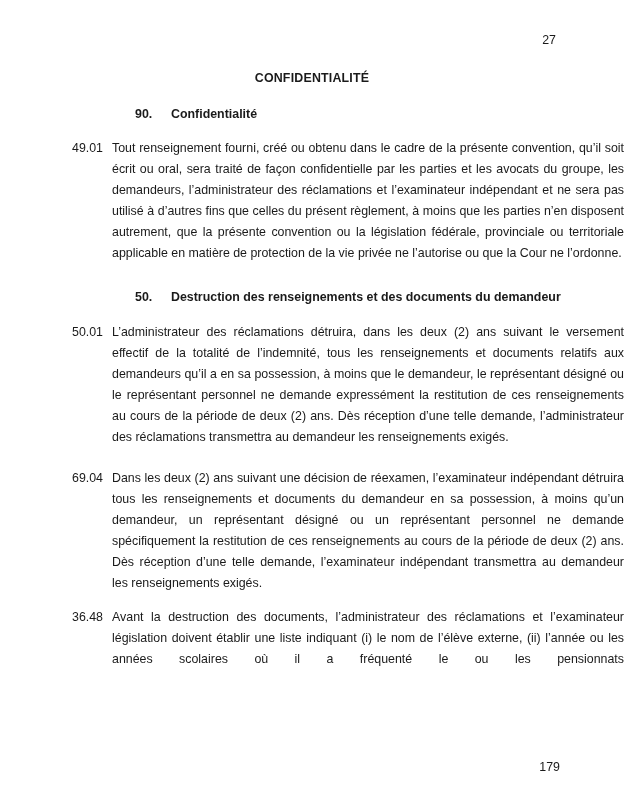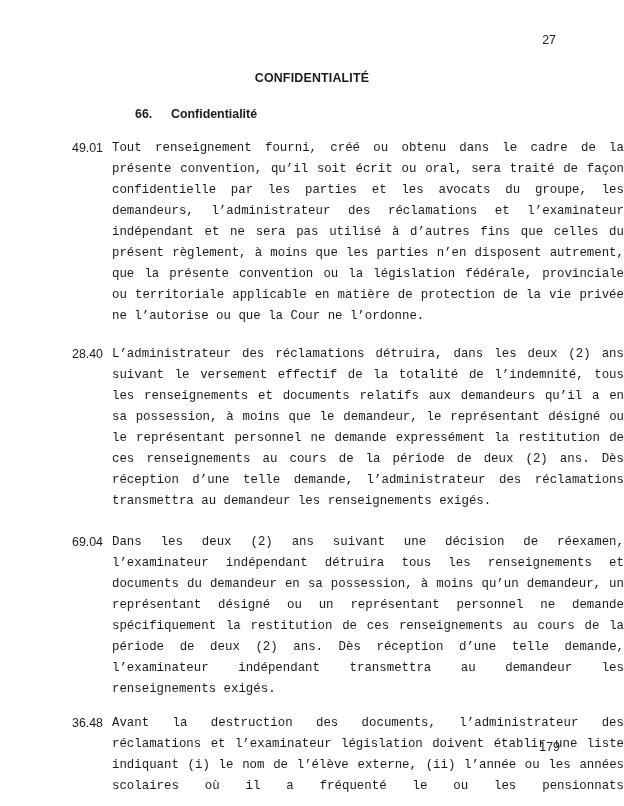--- a/index.html
+++ b/index.html
@@ -47,57 +47,59 @@
     margin-left: 72px;
     padding-left: 40px;
   }
   .para .para-num {
     position: absolute;
     left: 0;
     top: 0;
   }
   .para .para-text {
     text-align: justify;
-    font-family: Liberation Mono, monospace;
   }
   .para.continued .para-text {
     text-align-last: justify;
   }
   .p-49-01 { margin-top: 16px; }
   .p-50-01 { margin-top: 17px; }
   .p-50-02 { margin-top: 20px; }
   .p-50-03 { margin-top: 13px; }
   .pg-bottom {
     position: absolute;
-    top: 740px;
+    top: 760px;
     right: 64px;
     line-height: 15px;
   }
 </style>
 </head>
 <body>
 
 <div class="page">
 
   <div class="pg-top">27</div>
 
   <div class="doc-title">CONFIDENTIALITÉ</div>
 
   <div class="section-heading sh-49">
-    <span class="sec-num">66.</span><span class="sec-label">Confidentialité</span>
+    <span class="sec-num">90.</span><span class="sec-label">Confidentialité</span>
   </div>
 
   <div class="para p-49-01">
     <span class="para-num">49.01</span>
     <div class="para-text">Tout renseignement fourni, créé ou obtenu dans le cadre de la présente convention, qu’il soit écrit ou oral, sera traité de façon confidentielle par les parties et les avocats du groupe, les demandeurs, l’administrateur des réclamations et l’examinateur indépendant et ne sera pas utilisé à d’autres fins que celles du présent règlement, à moins que les parties n’en disposent autrement, que la présente convention ou la législation fédérale, provinciale ou territoriale applicable en matière de protection de la vie privée ne l’autorise ou que la Cour ne l’ordonne.</div>
   </div>
 
+  <div class="section-heading sh-50">
+    <span class="sec-num">50.</span><span class="sec-label">Destruction des renseignements et des documents du demandeur</span>
+  </div>
 
   <div class="para p-50-01">
-    <span class="para-num">28.40</span>
+    <span class="para-num">50.01</span>
     <div class="para-text">L’administrateur des réclamations détruira, dans les deux (2) ans suivant le versement effectif de la totalité de l’indemnité, tous les renseignements et documents relatifs aux demandeurs qu’il a en sa possession, à moins que le demandeur, le représentant désigné ou le représentant personnel ne demande expressément la restitution de ces renseignements au cours de la période de deux (2) ans. Dès réception d’une telle demande, l’administrateur des réclamations transmettra au demandeur les renseignements exigés.</div>
   </div>
 
   <div class="para p-50-02">
     <span class="para-num">69.04</span>
     <div class="para-text">Dans les deux (2) ans suivant une décision de réexamen, l’examinateur indépendant détruira tous les renseignements et documents du demandeur en sa possession, à moins qu’un demandeur, un représentant désigné ou un représentant personnel ne demande spécifiquement la restitution de ces renseignements au cours de la période de deux (2) ans. Dès réception d’une telle demande, l’examinateur indépendant transmettra au demandeur les renseignements exigés.</div>
   </div>
 
   <div class="para p-50-03 continued">
     <span class="para-num">36.48</span>

